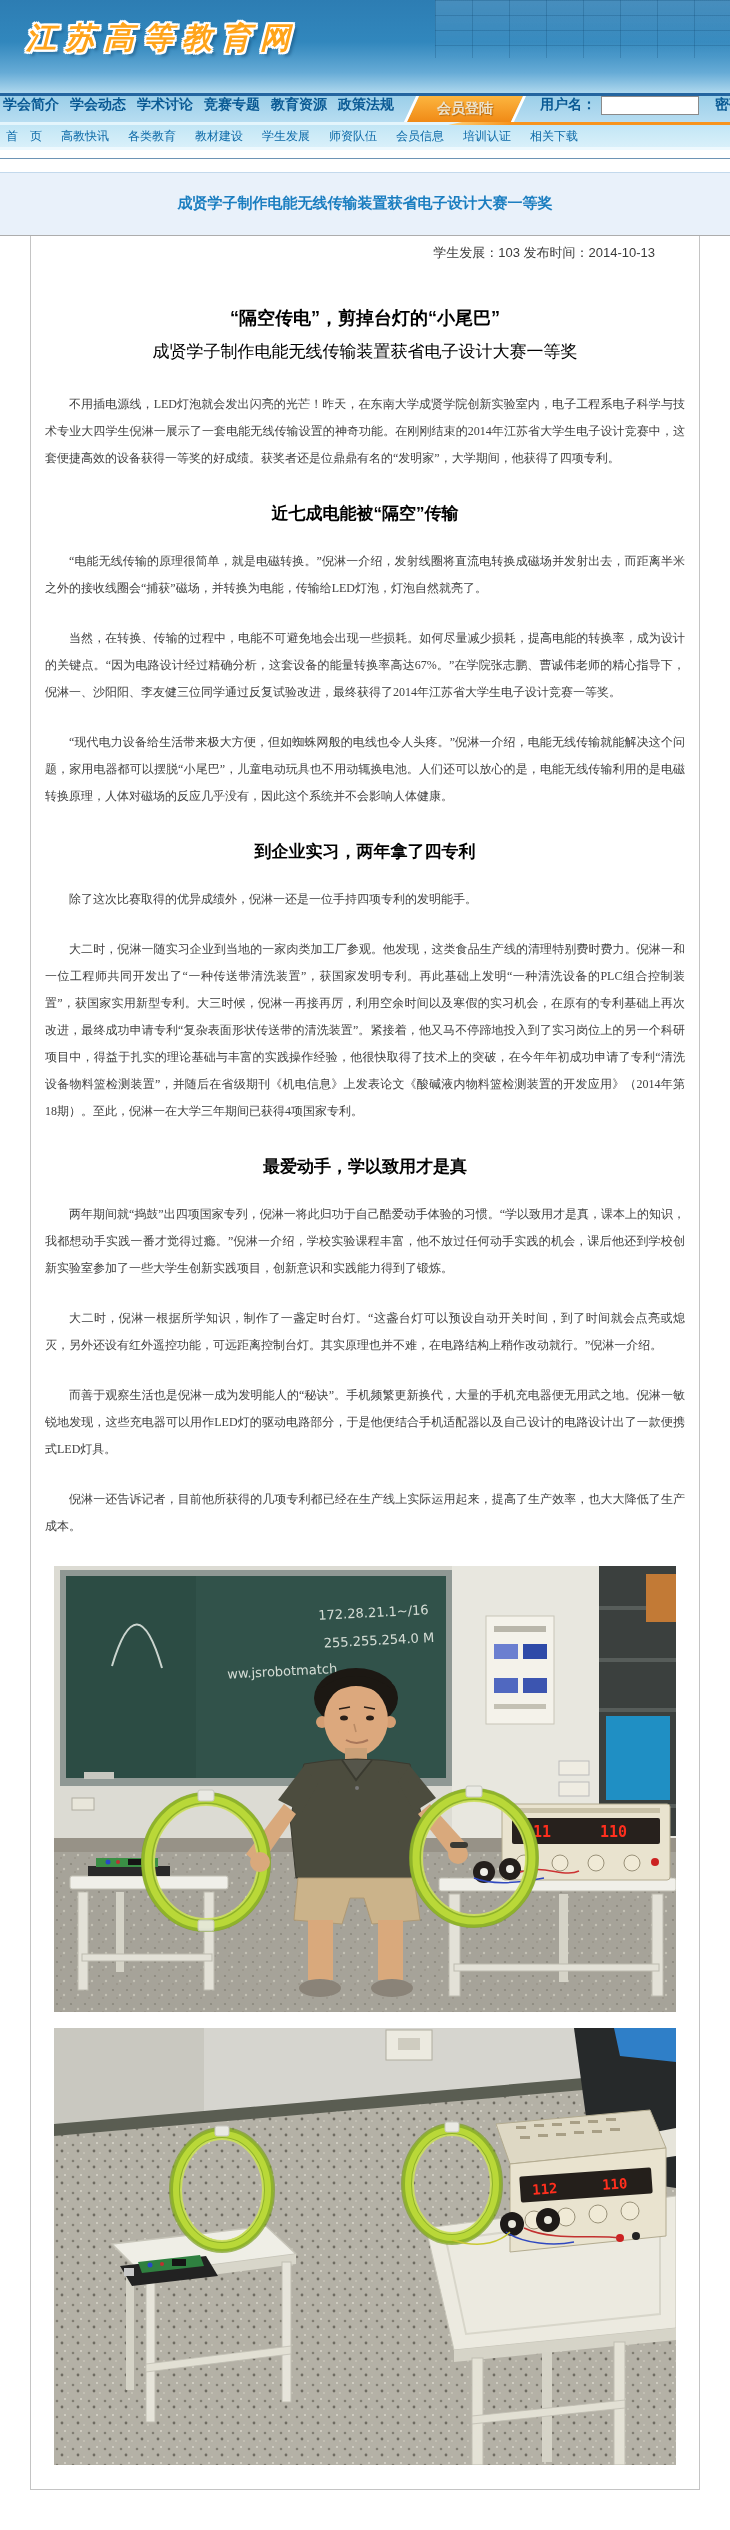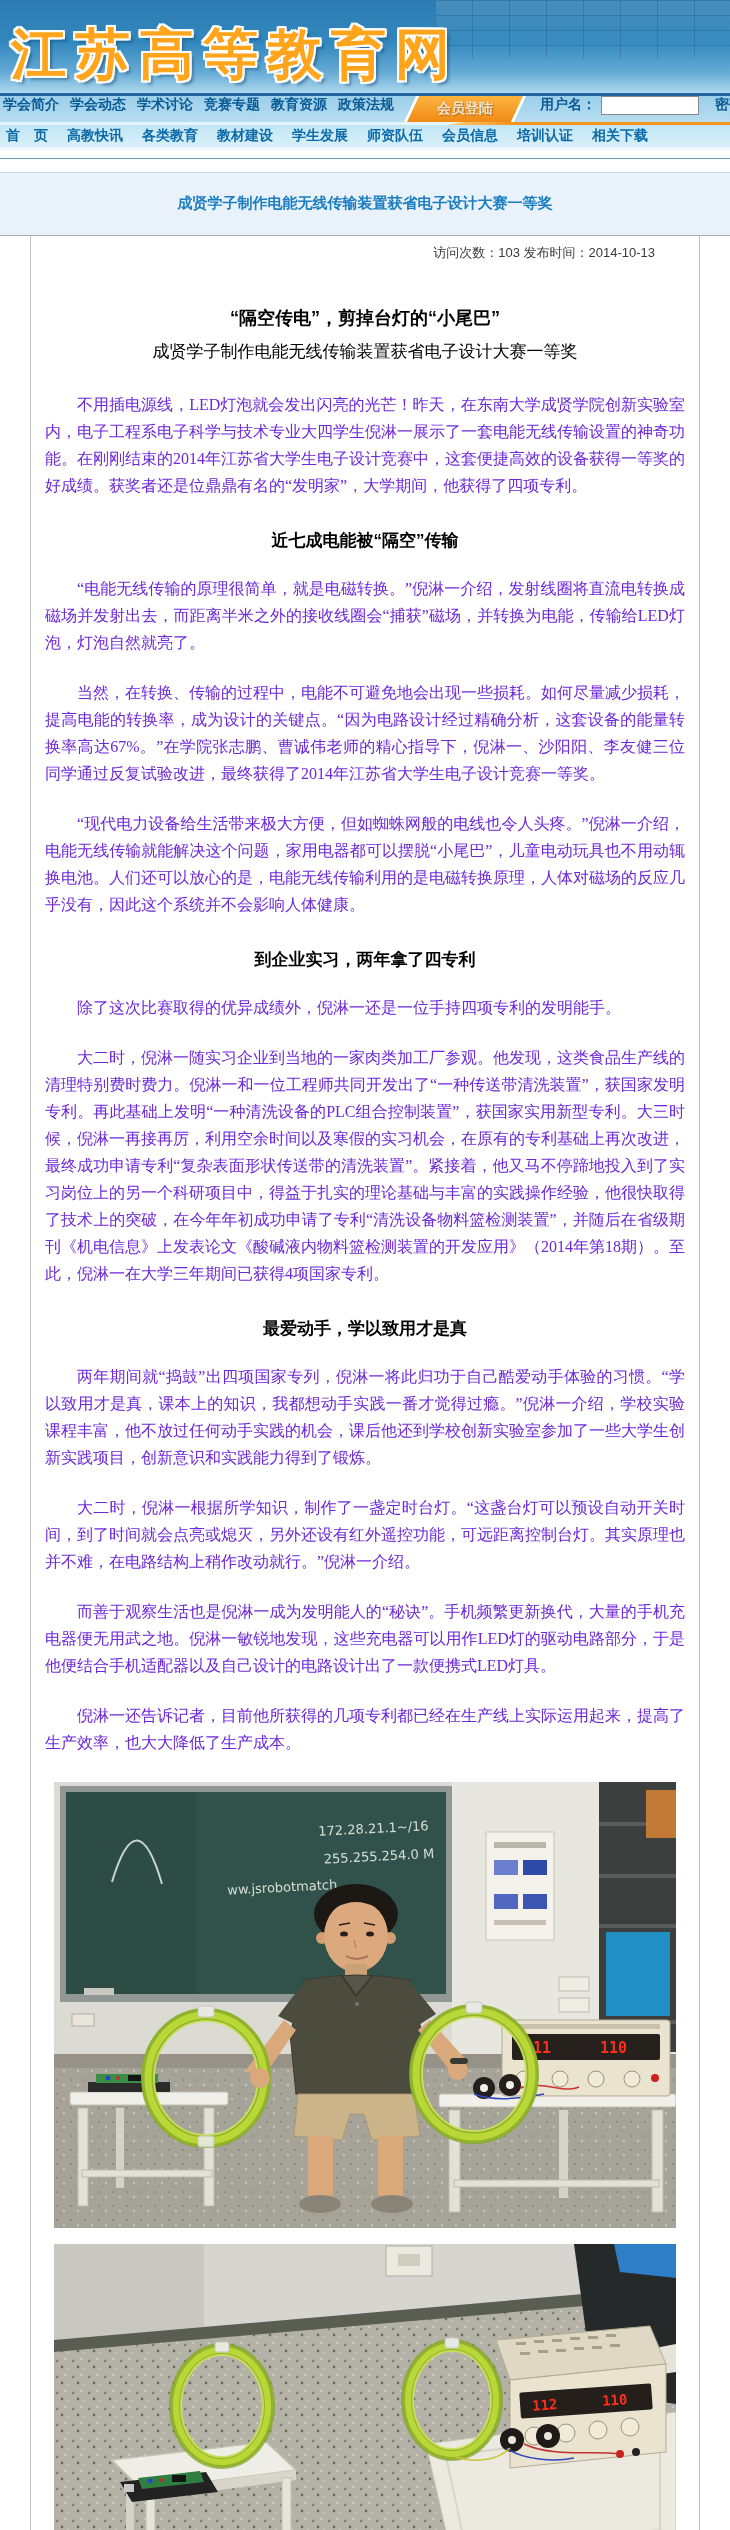--- a/index.html
+++ b/index.html
@@ -6,21 +6,21 @@
   body{width:730px;background:#ffffff;font-family:"Liberation Serif","DejaVu Serif",serif;overflow-x:hidden;}
 
   
   .banner{height:93px;position:relative;overflow:hidden;
     background:linear-gradient(180deg,#2d7db3 0%,#3187bd 45%,#66abd6 78%,#aed8ee 100%);}
   .banner-grid{position:absolute;top:0;right:0;width:295px;height:58px;opacity:.9;
     background-image:linear-gradient(rgba(16,70,110,.28) 1px,transparent 1px),
                      linear-gradient(90deg,rgba(16,70,110,.28) 1px,transparent 1px),
                      linear-gradient(rgba(255,255,255,.14),rgba(255,255,255,0));
     background-size:37px 15px,37px 15px,100% 100%;}
-  .banner-title{position:absolute;left:11px;top:18px;font-size:55px;font-weight:bold;
+  .banner-title{position:absolute;left:26px;top:18px;font-size:30px;font-weight:bold;font-style:italic;
     letter-spacing:9px;color:#ffa41b;font-family:"DejaVu Serif","Liberation Serif",serif;
     text-shadow:-2px -2px 0 #fff,2px -2px 0 #fff,-2px 2px 0 #fff,2px 2px 0 #fff,0 -2px 0 #fff,0 2px 0 #fff,-2px 0 0 #fff,2px 0 0 #fff,4px 4px 3px rgba(10,60,100,.45);}
 
   
   .nav1{height:26px;border-top:3px solid #2465a0;display:flex;white-space:nowrap;overflow:hidden;
     background:linear-gradient(180deg,#9bcfe9,#b7ddf1);font-family:"Liberation Sans",sans-serif;}
   .nav1 .nav-item{font-size:14px;font-weight:bold;color:#0a5a94;margin-left:11px;cursor:pointer;}
   .nav1 .nav-item.first{margin-left:3px;}
   .login-btn{margin-left:16px;background:linear-gradient(180deg,#fcb53f,#f08a16);transform:skewX(-25deg);
     padding:3px 24px;border-left:3px solid #fff;border-right:3px solid #fff;cursor:pointer;}
@@ -30,38 +30,38 @@
   .pass-label{font-size:14px;font-weight:bold;color:#0a5a94;margin-left:16px;}
   input.login-input{width:92px;height:15px;border:1px solid #8a8a8a;background:#fff;margin-left:5px;}
 
   
   .nav2-top{height:3px;background:#e4f5fc;position:relative;}
   .nav2-accent{position:absolute;top:0;left:448px;right:0;height:3px;
     background:linear-gradient(90deg,#ffd27a,#f7941d 22%,#f7941d);
     clip-path:polygon(14px 0,100% 0,100% 100%,0 100%);}
   .nav2{height:22px;display:flex;align-items:center;white-space:nowrap;overflow:hidden;
     background:linear-gradient(180deg,#c2e6f5,#d9f0fa);font-family:"Liberation Sans",sans-serif;}
-  .nav2 .nav-item{font-size:14px;font-weight:bold;color:#0d6aa8;margin-left:19px;cursor:pointer;}
+  .nav2 .nav-item{font-size:12px;font-weight:normal;color:#0d6aa8;margin-left:19px;cursor:pointer;}
   .nav2 .nav-item.first{margin-left:6px;}
   .nav2-bottom{height:3px;background:#eef9fe;}
 
   
   .gap1{height:8px;background:#fff;}
   .rule1{border-top:1px solid #6d94b5;}
   .gap2{height:13px;background:#fff;}
   .title-panel{background:#e9f1fa;border-top:1px solid #c3d9ec;border-bottom:1px solid #adadad;
     padding:21px 0 22px;}
   .list-title{text-align:center;color:#1b7ec0;font-size:15px;font-weight:bold;
     font-family:"Liberation Sans",sans-serif;}
 
   
   .content-box{margin:0 30px 8px;border:1px solid #c4c4c4;border-top:none;background:#fff;padding:8px 14px 20px;}
   .meta-line{text-align:right;padding-right:30px;font-size:13px;color:#3a3a3a;
     font-family:"Liberation Sans",sans-serif;}
-  .article p{font-size:16px;line-height:27px;margin:23px 0;text-indent:2em;text-align:justify;color:#6d28d9;}
+  .article p{font-size:12px;line-height:27px;margin:23px 0;text-indent:2em;text-align:justify;color:#404040;}
   .art-headline{text-align:center;font-weight:bold;font-size:18px;margin:44px 0 4px;color:#000;
     font-family:"Liberation Sans",sans-serif;}
   .art-subtitle{text-align:center;font-size:17px;margin:10px 0 28px;color:#000;}
   .section-heading{text-align:center;font-weight:bold;font-size:17px;margin:30px 0 18px;color:#000000;
     font-family:"Liberation Sans",sans-serif;}
   .photo{display:block;width:622px;margin:26px auto 4px;}
   .photo.second{margin-top:16px;}
   .psu-digits{font-family:"DejaVu Sans Mono",monospace;font-weight:bold;fill:#ff2f1e;}
   .chalk{fill:#e6ebe4;font-family:"DejaVu Sans",sans-serif;opacity:.9;}
 </style>
@@ -104,21 +104,21 @@
 
 <div class="gap1"></div>
 <div class="rule1"></div>
 <div class="gap2"></div>
 <div class="title-panel">
   <div class="list-title">成贤学子制作电能无线传输装置获省电子设计大赛一等奖</div>
 </div>
 
 <div class="content-box">
   <div class="meta-line">
-    <span>访问次数：</span><span>103</span>
+    <span>学生发展：</span><span>103</span>
     <span>发布时间：</span><span>2014-10-13</span>
   </div>
 
   <div class="article">
     <div class="art-headline">“隔空传电”，剪掉台灯的“小尾巴”</div>
     <div class="art-subtitle">成贤学子制作电能无线传输装置获省电子设计大赛一等奖</div>
 
     <p>不用插电源线，LED灯泡就会发出闪亮的光芒！昨天，在东南大学成贤学院创新实验室内，电子工程系电子科学与技术专业大四学生倪淋一展示了一套电能无线传输设置的神奇功能。在刚刚结束的2014年江苏省大学生电子设计竞赛中，这套便捷高效的设备获得一等奖的好成绩。获奖者还是位鼎鼎有名的“发明家”，大学期间，他获得了四项专利。</p>
     <div class="section-heading">近七成电能被“隔空”传输</div>
     <p>“电能无线传输的原理很简单，就是电磁转换。”倪淋一介绍，发射线圈将直流电转换成磁场并发射出去，而距离半米之外的接收线圈会“捕获”磁场，并转换为电能，传输给LED灯泡，灯泡自然就亮了。</p>

